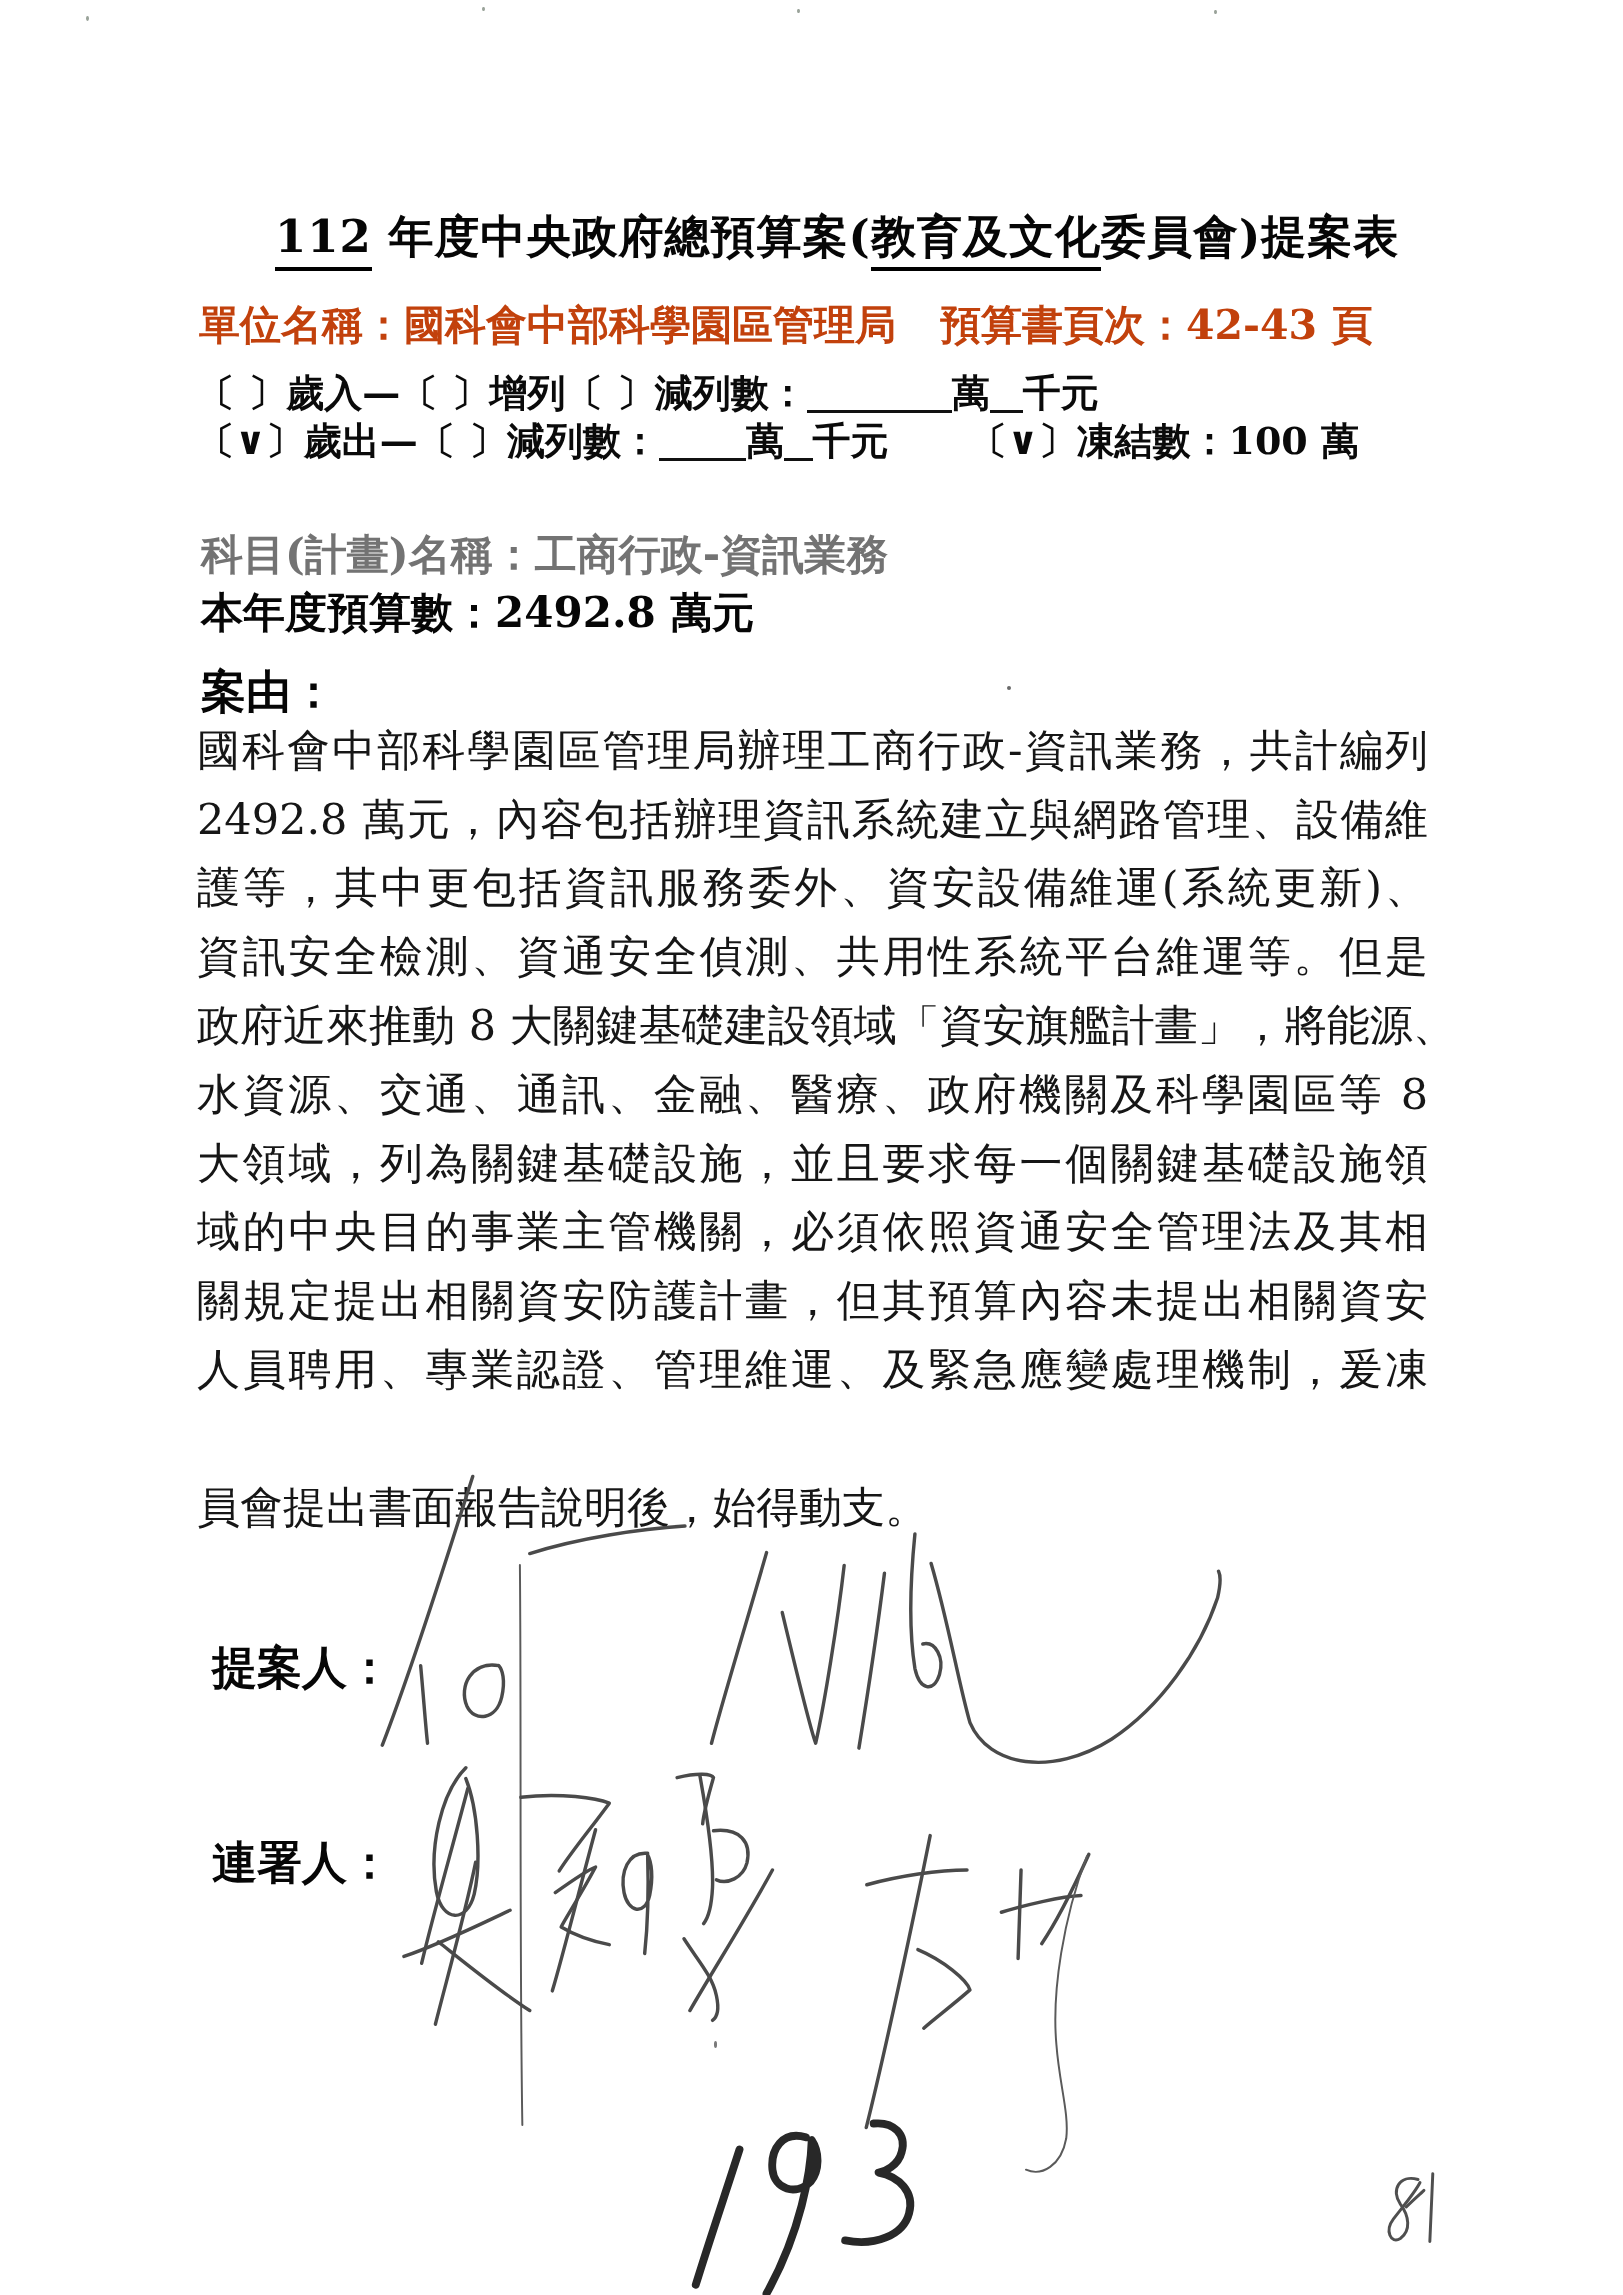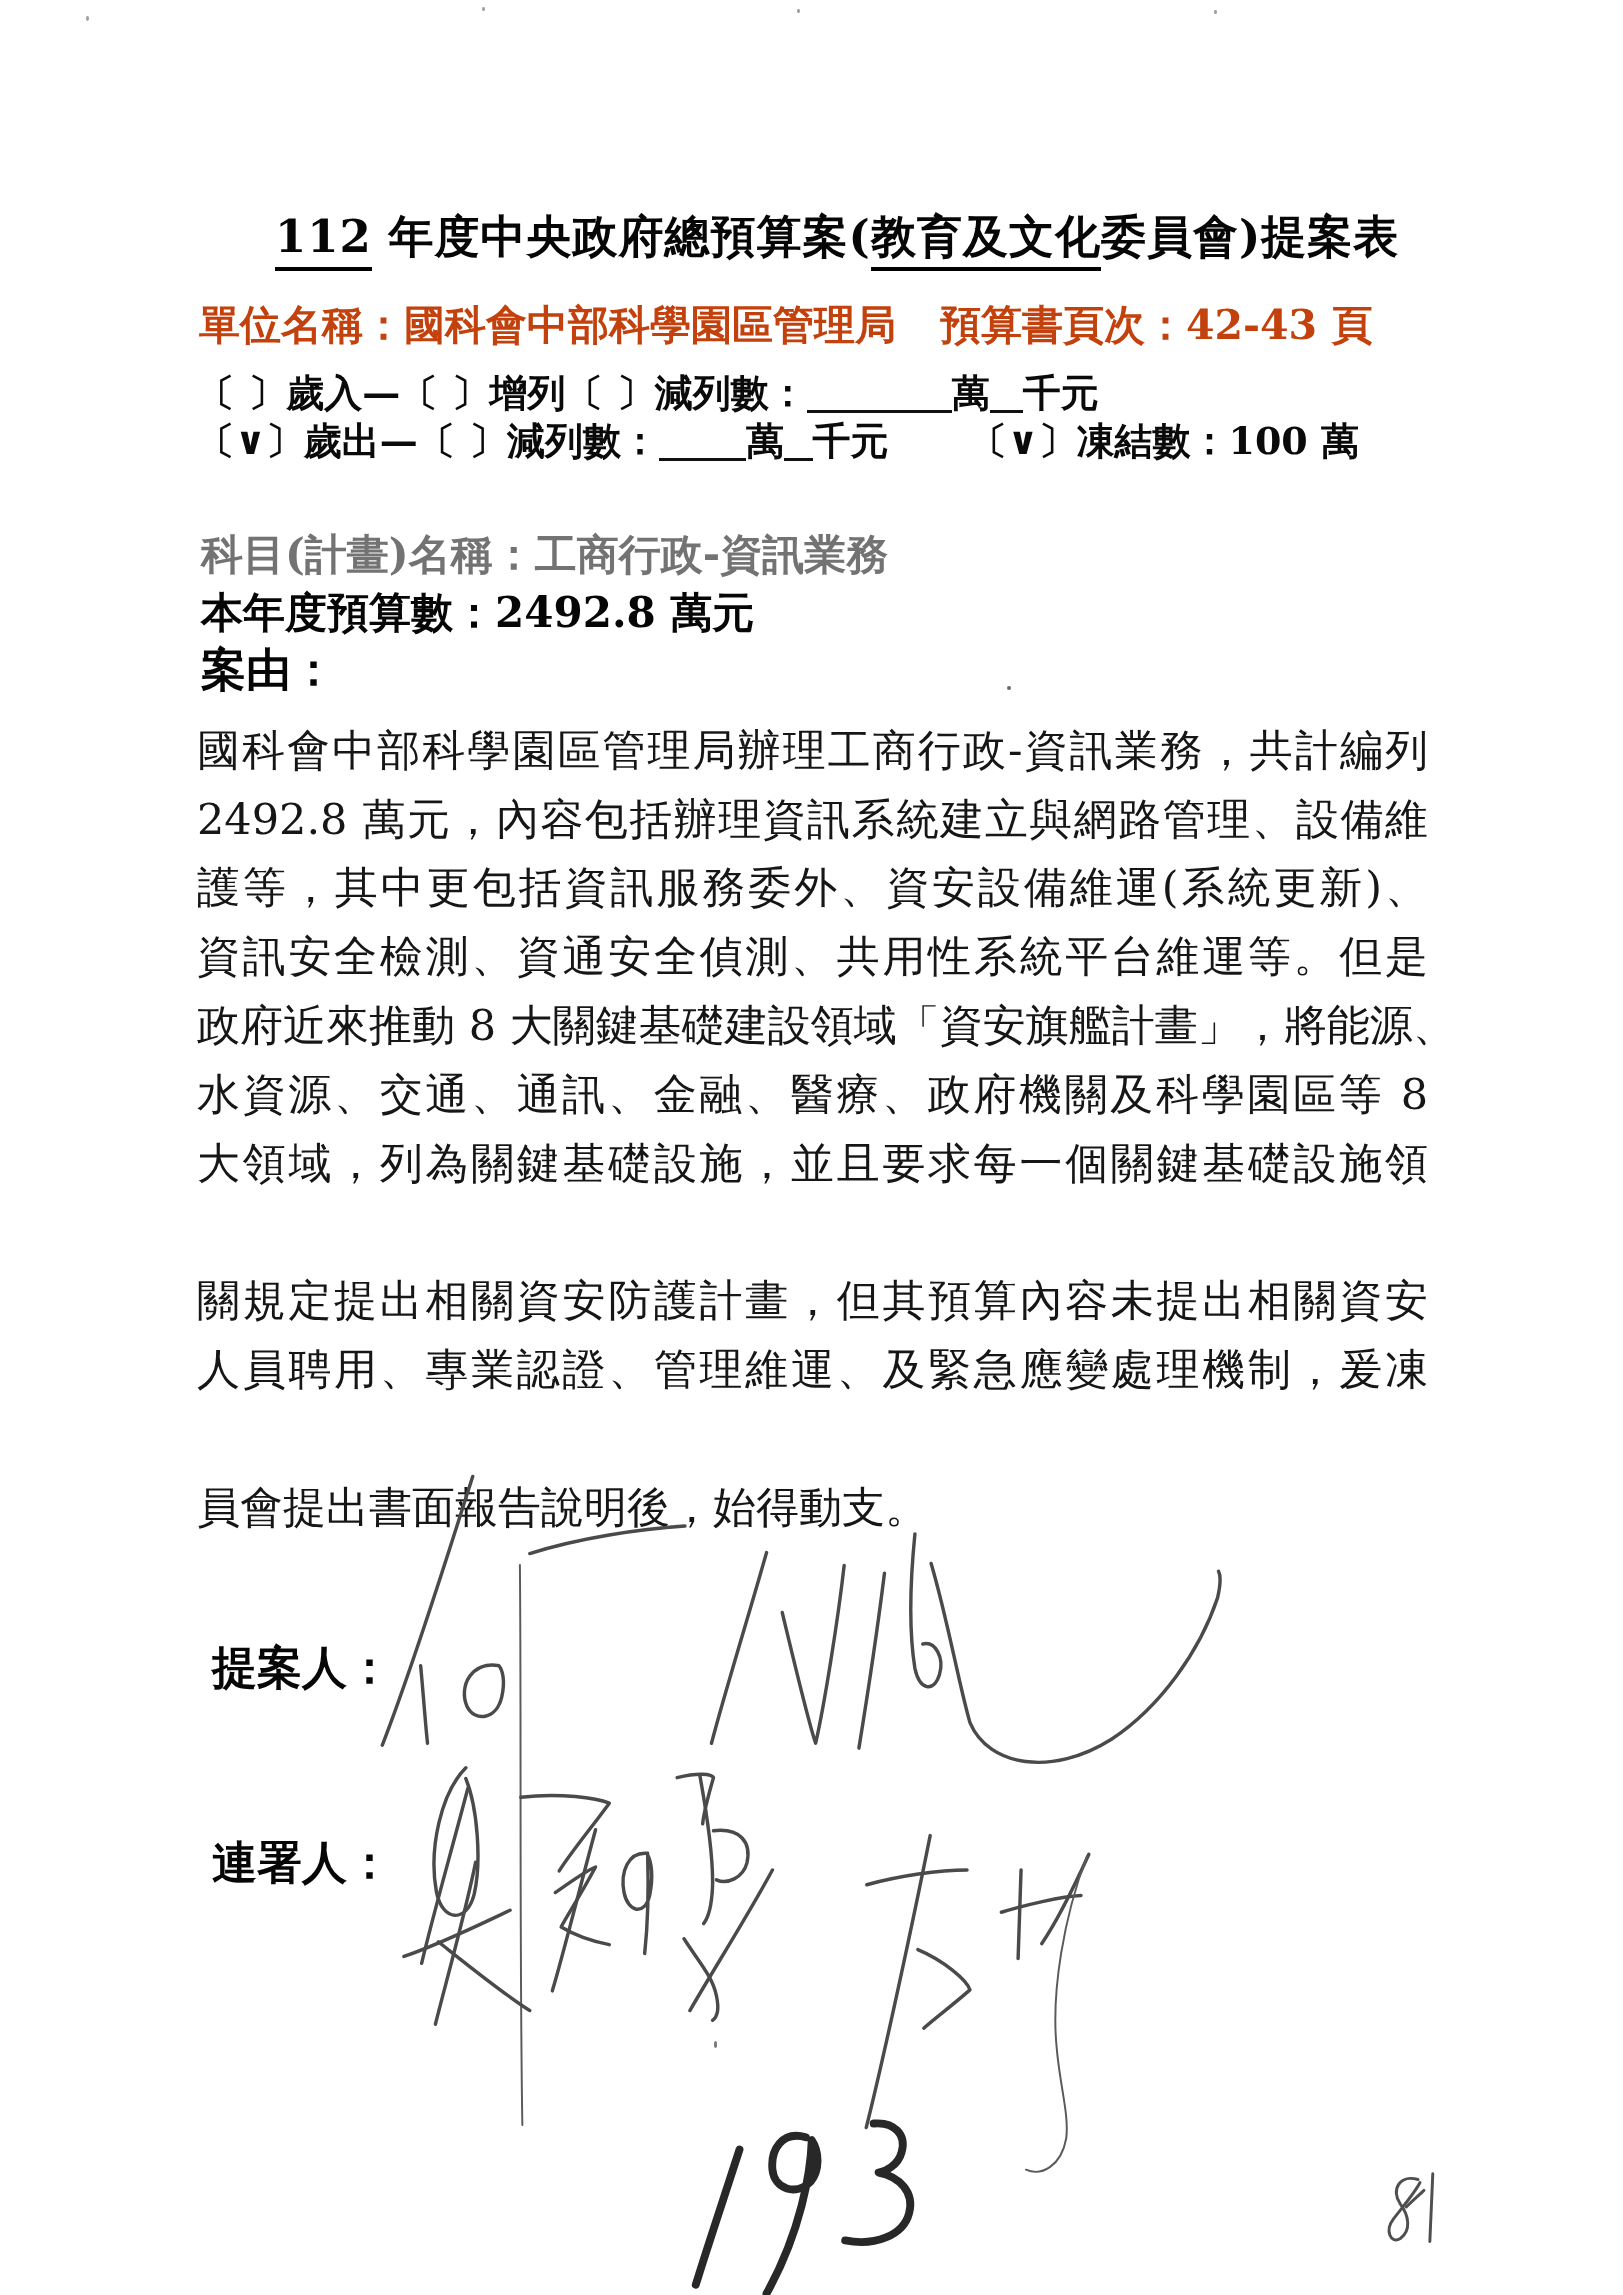--- a/index.html
+++ b/index.html
@@ -21,21 +21,21 @@
   .u-thick{border-bottom:4.9px solid #000;padding-bottom:3.9px;}
   .unit-row{top:298px;left:199px;font-size:41px;font-weight:bold;color:#c2410c;}
   .gap-s{display:inline-block;width:44px;}
   .cb-row1{top:368px;left:197px;font-size:38px;font-weight:bold;color:#0a0a0a;}
   .cb-row2{top:416px;left:197px;font-size:38px;font-weight:bold;color:#0a0a0a;}
   .blank{display:inline-block;border-bottom:3.9px solid #111;height:4.9px;vertical-align:-6.9px;}
   .b300{width:145px;} .b70{width:33px;} .b180{width:87px;} .b60{width:28.5px;}
   .gap-m{display:inline-block;width:81px;}
   .subject-row{top:527px;left:201px;font-size:42px;font-weight:bold;color:#737373;}
   .budget-row{top:585px;left:201px;font-size:42px;font-weight:bold;color:#060606;}
-  .case-label{top:640px;left:201px;font-size:45px;font-weight:bold;color:#060606;}
+  .case-label{top:662px;left:201px;font-size:45px;font-weight:bold;color:#060606;}
   
   .para-line{
     position:absolute;left:197px;width:1231px;
     font-size:43px;line-height:49px;color:#161616;
     text-align:justify;text-align-last:justify;
     white-space:nowrap;
   }
   .para-line.last{text-align:left;text-align-last:left;}
   .signer-label{font-size:45px;font-weight:bold;color:#060606;}
   .proposer{top:1594px;left:212px;margin-top:44px;}
@@ -80,20 +80,21 @@
 
   <div class="abs case-label">案由：</div>
 
   <div class="para-line" style="top:726px">國科會中部科學園區管理局辦理工商行政-資訊業務，共計編列</div>
   <div class="para-line" style="top:795px">2492.8 萬元，內容包括辦理資訊系統建立與網路管理、設備維</div>
   <div class="para-line" style="top:863px">護等，其中更包括資訊服務委外、資安設備維運(系統更新)、</div>
   <div class="para-line" style="top:932px">資訊安全檢測、資通安全偵測、共用性系統平台維運等。但是</div>
   <div class="para-line" style="top:1001px">政府近來推動 8 大關鍵基礎建設領域「資安旗艦計畫」，將能源、</div>
   <div class="para-line" style="top:1070px">水資源、交通、通訊、金融、醫療、政府機關及科學園區等 8</div>
   <div class="para-line" style="top:1139px">大領域，列為關鍵基礎設施，並且要求每一個關鍵基礎設施領</div>
+  <div class="para-line" style="top:1207px">域的中央目的事業主管機關，必須依照資通安全管理法及其相</div>
   <div class="para-line" style="top:1276px">關規定提出相關資安防護計畫，但其預算內容未提出相關資安</div>
   <div class="para-line" style="top:1345px">人員聘用、專業認證、管理維運、及緊急應變處理機制，爰凍</div>
   <div class="para-line last" style="top:1483px">員會提出書面報告說明後，始得動支。</div>
 
   <div class="abs signer-label proposer">提案人：</div>
   <div class="abs signer-label cosigner">連署人：</div>
 
   <svg class="ink" width="1623" height="2295" viewBox="0 0 3303 4671">
 
     <g class="pen">

